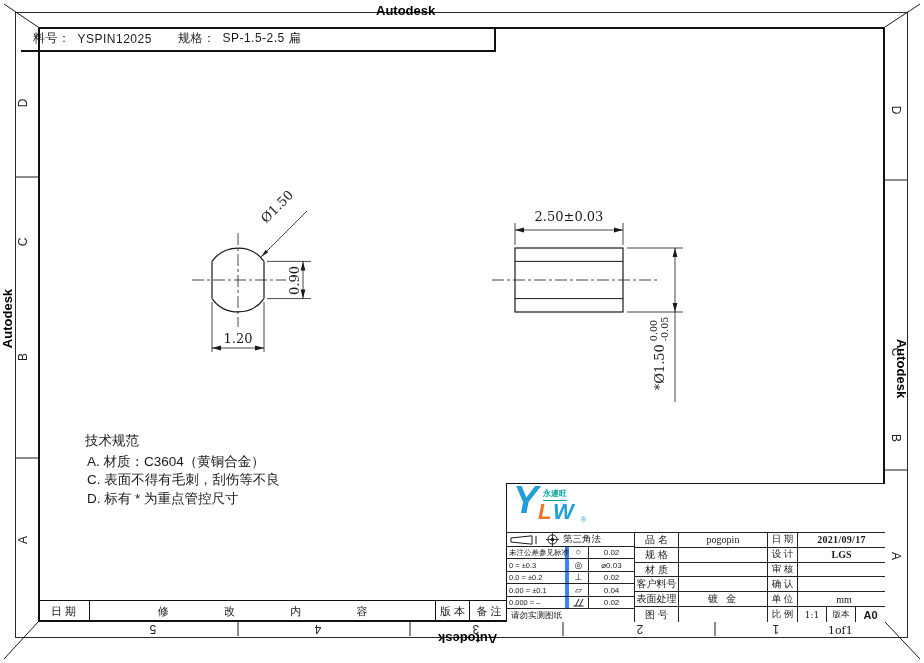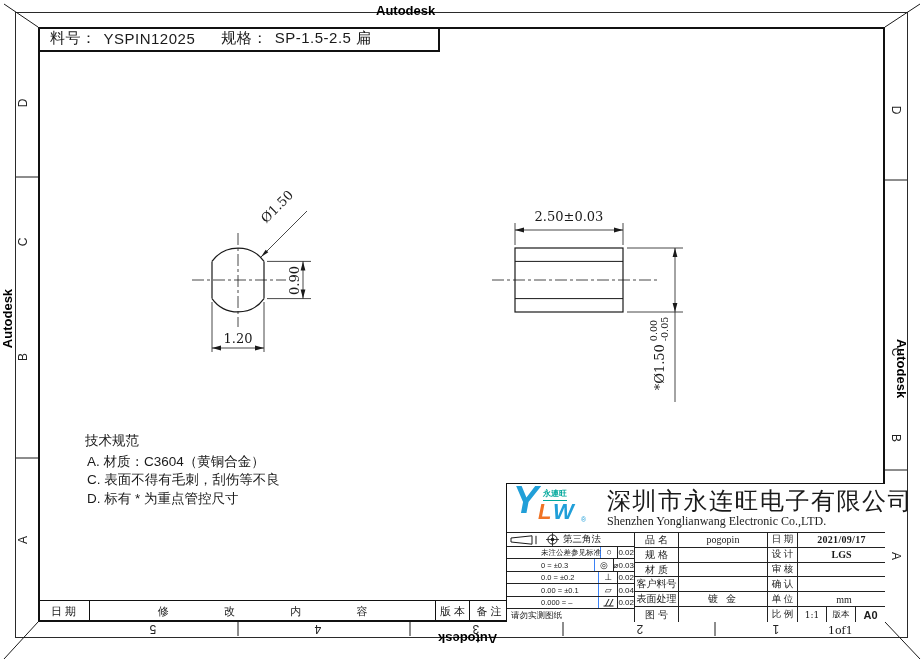--- a/index.html
+++ b/index.html
@@ -5,24 +5,24 @@
   * { box-sizing: border-box; margin: 0; padding: 0; }
   html,body { background:#fff; }
   .sheet {
     position: relative; width: 924px; height: 663px; background: #fff;
     font-family: "Liberation Sans", sans-serif; color: #1a1a1a; overflow: hidden;
   }
   .abs { position: absolute; }
   .border-outer { left:15px; top:12px; width:893px; height:626px; border:1px solid #2a2a2a; }
   .border-inner { left:38px; top:27px; width:847px; height:595px; border:2px solid #111; }
   .titlebar {
-    left:38px; top:27px; width:402px; height:25px;
+    left:21px; top:27px; width:475px; height:25px;
     border-right:2px solid #111; border-bottom:2px solid #111;
     display:flex; align-items:center; padding-left:12px; gap:7px;
-    font-size:15px; letter-spacing:0.5px;
+    font-size:12px; letter-spacing:0.5px;
   }
   .wm { font-weight:bold; font-size:13px; color:#000; white-space:nowrap; }
   .zone { font-size:12px; color:#222; width:20px; text-align:center; }
   .dim { font-family:"DejaVu Serif", serif; font-size:13px; color:#1a1a1a; text-align:center; white-space:nowrap; }
   .stack { display:flex; flex-direction:column; font-size:9.5px; line-height:1.1; text-align:left; }
   .notes { left:85px; top:432px; font-size:13.5px; line-height:18.5px; color:#1a1a1a; }
   .notes .nt { margin-bottom:2px; }
   .notes .ni { margin-left:2px; }
   
   .revrow {
@@ -42,21 +42,21 @@
   .co-cn { font-size:24px; letter-spacing:1.5px; line-height:26px; white-space:nowrap; }
   .co-en { font-family:"Liberation Serif", serif; font-size:12px; line-height:14px; white-space:nowrap; }
   .grid { display:flex; height:89px; }
   .colL { width:128px; border-right:1px solid #222; display:flex; flex-direction:column; }
   .colM { width:133px; border-right:1px solid #222; display:flex; flex-direction:column; }
   .colR { flex:1; display:flex; flex-direction:column; }
   .trow { display:flex; border-bottom:1px solid #222; align-items:stretch; }
   .trow:last-child { border-bottom:none; }
   .tl-r1 { height:14px; align-items:center; gap:4px; padding-left:3px; }
   .tl-r { height:12.6px; font-size:7.5px; }
-  .tl-r .d { width:62px; border-right:1px solid #3b82f6; display:flex; align-items:center; padding-left:2px; white-space:nowrap;margin-left:32px; }
+  .tl-r .d { width:62px; border-right:4px solid #3b82f6; display:flex; align-items:center; padding-left:2px; white-space:nowrap; }
   .tl-r .s { width:20px; border-right:1px solid #222; display:flex; align-items:center; justify-content:center; font-size:9px; line-height:1; }
   .tl-r .v { flex:1; display:flex; align-items:center; justify-content:center; font-size:8px; }
   .tl-foot { height:12.9px; font-size:8.5px; display:flex; align-items:center; padding-left:4px; border-bottom:none; }
   .frow { height:14.83px; }
   .frow .lab { width:44px; border-right:1px solid #222; display:flex; align-items:center; justify-content:center; font-size:10px; white-space:nowrap; }
   .frow .val { flex:1; display:flex; align-items:center; justify-content:center; font-size:10px; white-space:nowrap;font-family:Liberation Serif, serif; }
   .colR .lab { width:30px; font-size:9.5px; }
   .proj-label { font-size:9.5px; white-space:nowrap; }
   .v-pogopin { font-family:"Liberation Serif", serif; font-size:14px; }
   .v-date { font-size:11px; font-weight:bold; letter-spacing:0.3px; }
@@ -176,24 +176,20 @@
 
   <div class="abs tblock">
     <div class="band">
       <div class="logo">
         <span style="position:absolute; left:6px; top:-7px; font-size:38px; font-weight:bold; font-style:italic; color:#219fd8;">Y</span>
         <span style="position:absolute; left:36px; top:2px; font-size:8px; font-weight:bold; color:#00a89c; border-bottom:1px solid #00a89c; padding-bottom:1px;">永連旺</span>
         <span style="position:absolute; left:31px; top:13px; font-size:22px; font-weight:bold; font-style:italic; color:#f07325;">L</span>
         <span style="position:absolute; left:46px; top:13px; font-size:22px; font-weight:bold; font-style:italic; color:#219fd8;">W</span>
         <span style="position:absolute; left:74px; top:30px; font-size:7px; color:#219fd8;">®</span>
       </div>
-      <div class="cotext">
-        <div class="co-cn">深圳市永连旺电子有限公司</div>
-        <div class="co-en">Shenzhen Yonglianwang Electronic Co.,LTD.</div>
-      </div>
     </div>
     <div class="grid">
 
       <div class="colL">
         <div class="trow tl-r1">
           <svg width="32" height="10" viewBox="0 0 32 10">
             <polygon points="1,3 22,0.8 22,9.2 1,7" fill="none" stroke="#1a1a1a" stroke-width="1"></polygon>
             <line x1="26" y1="0.8" x2="26" y2="9.2" stroke="#1a1a1a" stroke-width="1"></line>
           </svg>
           <svg width="13" height="13" viewBox="0 0 13 13">

